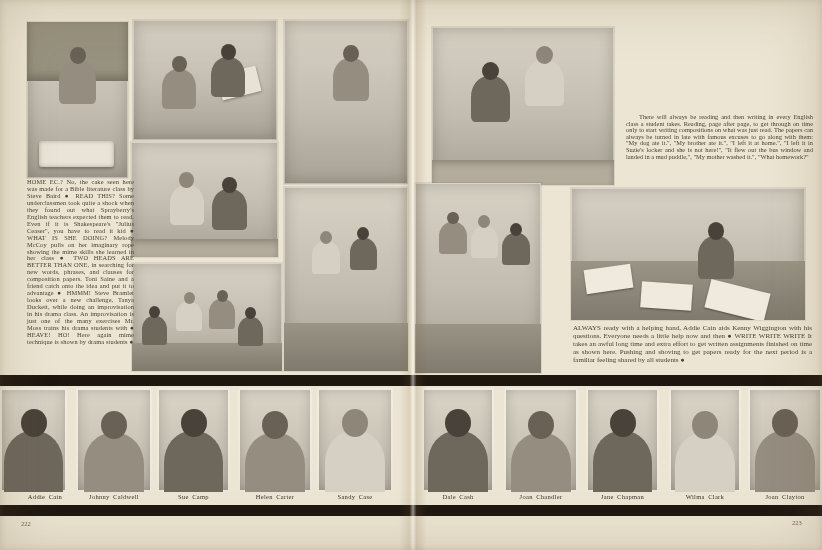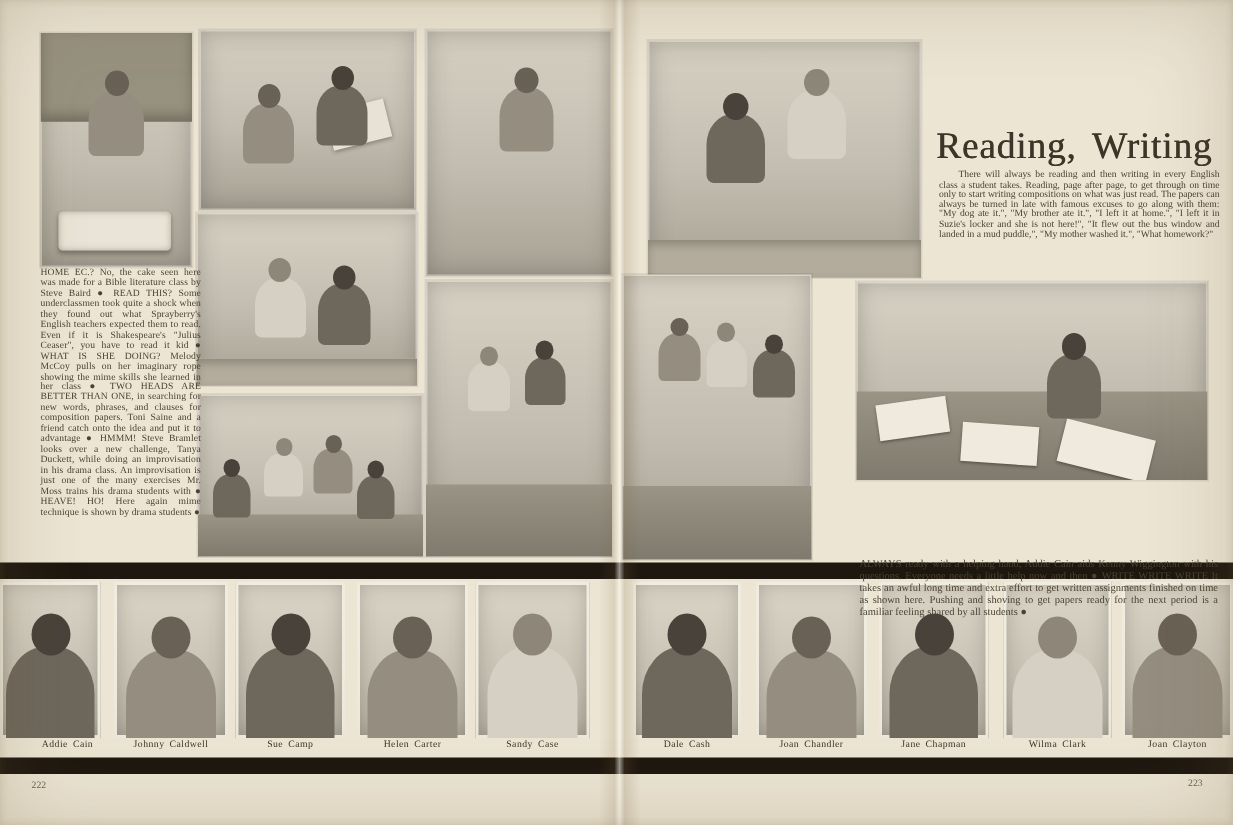--- a/index.html
+++ b/index.html
@@ -41,21 +41,21 @@
   .headline{
     position:absolute;z-index:10;font-size:25px;line-height:27px;color:#3e352a;
     letter-spacing:.5px;word-spacing:4px;text-shadow:.3px 0 0 #3e352a;
   }
   .intro{
     position:absolute;z-index:10;text-align:justify;
     font-size:6.4px;line-height:6.6px;color:#4a4133;text-indent:13px;
   }
   .caption{
     position:absolute;z-index:10;text-align:justify;
-    font-size:7px;line-height:8.1px;color:#4a4133;margin-top:48px;
+    font-size:7px;line-height:8.1px;color:#4a4133;
   }
   .bar{position:absolute;left:0;width:822px;height:11px;background:#1e170f;z-index:5;}
   .portrait{
     position:absolute;top:388px;height:104px;overflow:hidden;z-index:1;
     background:linear-gradient(180deg,#dbd5c8 0%,#c9c3b6 60%,#b4ae a1 100%);
     background:linear-gradient(180deg,#dbd5c8 0%,#c9c3b6 60%,#b4aea1 100%);
     box-shadow:inset 0 0 0 2px rgba(248,244,233,.85), inset 0 0 14px rgba(40,35,28,.3);
   }
   .pname{
     position:absolute;top:493px;height:9px;z-index:10;text-align:center;
@@ -119,21 +119,20 @@
   <div class="textcol" style="left:27px;top:179px;width:107px;height:202px;">HOME EC.? No, the cake seen here was made for a Bible literature class by Steve Baird ● READ THIS? Some underclassmen took quite a shock when they found out what Sprayberry's English teachers expected them to read. Even if it is Shakespeare's "Julius Ceaser", you have to read it kid ● WHAT IS SHE DOING? Melody McCoy pulls on her imaginary rope showing the mime skills she learned in her class ● TWO HEADS ARE BETTER THAN ONE, in searching for new words, phrases, and clauses for composition papers. Toni Saine and a friend catch onto the idea and put it to advantage ● HMMM! Steve Bramlet looks over a new challenge, Tanya Duckett, while doing an improvisation in his drama class. An improvisation is just one of the many exercises Mr. Moss trains his drama students with ● HEAVE! HO! Here again mime technique is shown by drama students ●</div>
 
   <div class="photo" style="left:432px;top:27px;width:182px;height:158px;">
     <div class="prop desk"></div>
   <div style="position: absolute; border-radius: 45% 45% 12% 12%; width: 39.1px; height: 45.9px; left: calc(32% - 19.55px); top: calc(22% + 14.45px); background: rgb(110, 103, 92);"></div>
       <div style="position: absolute; border-radius: 50%; width: 17px; height: 18.36px; left: calc(32% - 8.5px); top: 22%; background: rgb(73, 66, 58);"></div>
       <div style="position: absolute; border-radius: 45% 45% 12% 12%; width: 39.1px; height: 45.9px; left: calc(62% - 19.55px); top: calc(12% + 14.45px); background: rgb(214, 208, 196);"></div>
       <div style="position: absolute; border-radius: 50%; width: 17px; height: 18.36px; left: calc(62% - 8.5px); top: 12%; background: rgb(142, 134, 121);"></div>
     </div>
 
-  <div class="headline" style="left:624px;top:84px;width:196px;">Reading, Writing</div>
 
   <div class="intro" style="left:626px;top:114px;width:187px;height:68px;">There will always be reading and then writing in every English class a student takes. Reading, page after page, to get through on time only to start writing compositions on what was just read. The papers can always be turned in late with famous excuses to go along with them: "My dog ate it.", "My brother ate it.", "I left it at home.", "I left it in Suzie's locker and she is not here!", "It flew out the bus window and landed in a mud puddle,", "My mother washed it.", "What homework?"</div>
 
   <div class="photo" style="left:415px;top:183px;width:126px;height:190px;">
     <div class="prop floorband"></div>
   <div style="position: absolute; border-radius: 45% 45% 12% 12%; width: 27.6px; height: 32.4px; left: calc(30% - 13.8px); top: calc(15% + 10.2px); background: rgb(149, 141, 128);"></div>
       <div style="position: absolute; border-radius: 50%; width: 12px; height: 12.96px; left: calc(30% - 6px); top: 15%; background: rgb(106, 97, 86);"></div>
       <div style="position: absolute; border-radius: 45% 45% 12% 12%; width: 27.6px; height: 32.4px; left: calc(55% - 13.8px); top: calc(17% + 10.2px); background: rgb(214, 208, 196);"></div>
       <div style="position: absolute; border-radius: 50%; width: 12px; height: 12.96px; left: calc(55% - 6px); top: 17%; background: rgb(142, 134, 121);"></div>
       <div style="position: absolute; border-radius: 45% 45% 12% 12%; width: 27.6px; height: 32.4px; left: calc(80% - 13.8px); top: calc(21% + 10.2px); background: rgb(110, 103, 92);"></div>

